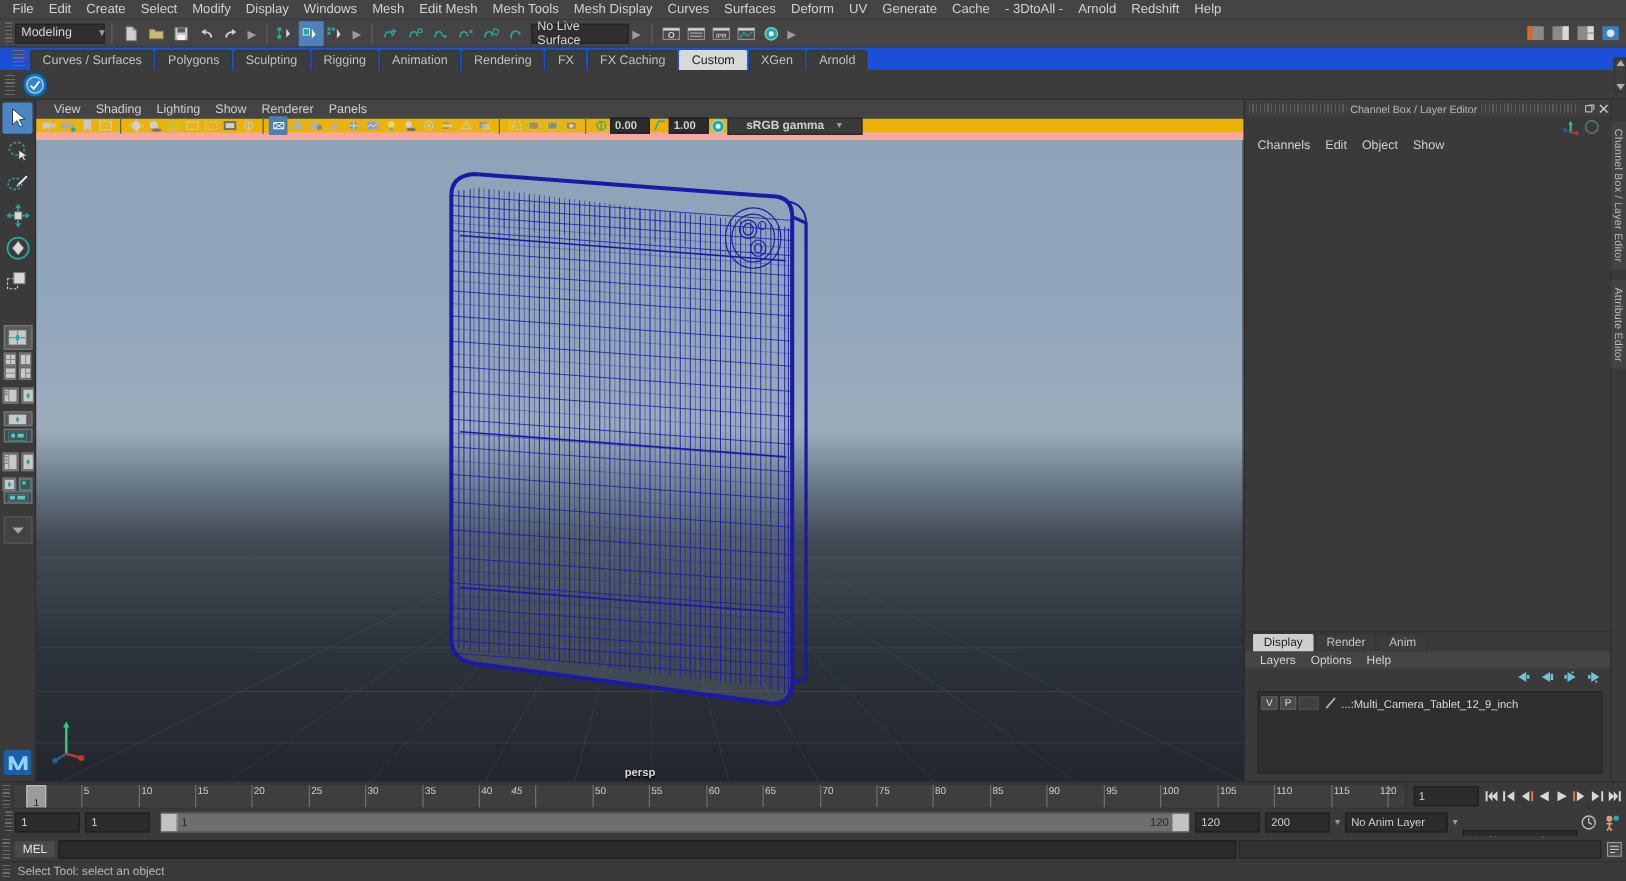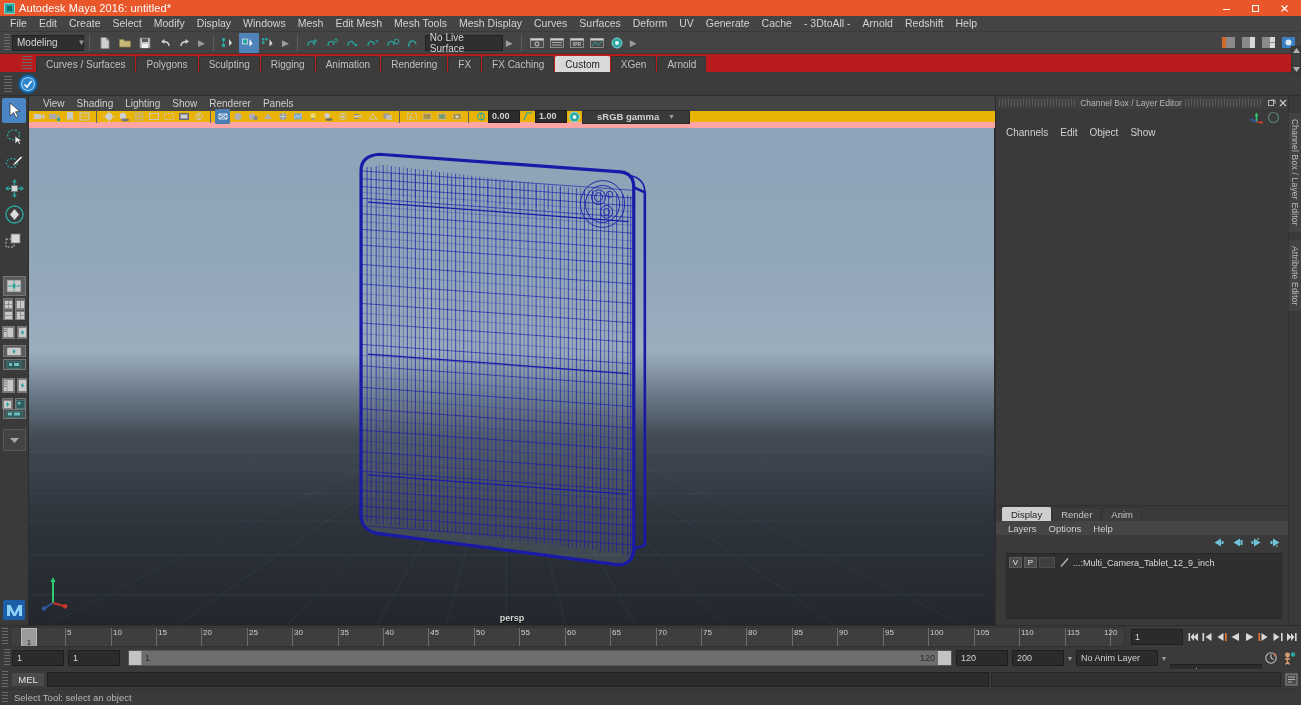--- a/index.html
+++ b/index.html
@@ -67,22 +67,22 @@
   .tbtn {
     width: 20px; height: 20px; display: flex; align-items: center; justify-content: center;
     flex: none; border-radius: 1px;
   }
   .tbtn.active { background: #4f82b8; }
   .tbtn svg { display: block; }
   .statusbar-right { margin-left: auto; display: flex; align-items: center; padding-right: 3px; }
 
   
   .shelf-tabs {
-    height: 18px; background: #b91c1c; display: flex; align-items: flex-end;
-    flex: none; padding-left: 20px;
+    height: 18px; background: #1d4ed8; display: flex; align-items: flex-end;
+    flex: none; padding-left: 8px;
   }
   .shelf-grip {
     width: 10px; height: 14px; margin: 0 4px 2px 2px; flex:none;
     background: repeating-linear-gradient(to bottom, #6a6a6a 0 1px, transparent 1px 3px);
   }
   .shelf-tab {
     padding: 0 9px; height: 16px; line-height: 16px; font-size: 10px; color: #c0c0c0;
     background: #3c3c3c; border: 1px solid #353535; border-bottom: none;
     border-radius: 2px 2px 0 0; margin-right: 1px; white-space: nowrap;
   }
@@ -293,41 +293,20 @@
     position:absolute; right:0; top:46px; width:10px; height:28px;
     background:#3e3e3e; border:1px solid #333; display:flex; flex-direction:column;
     align-items:center; justify-content:space-between; padding:1px 0;
   }
 </style>
 </head>
 <body>
 
 <div class="app">
 
-  <div class="titlebar">
-    <div class="title-logo"></div>
-    <div class="title-text">Autodesk Maya 2016: untitled*</div>
-    <div class="win-btns">
-      <div class="win-btn">
-        <svg width="11" height="11" viewBox="0 0 11 11">
-            <rect x="2" y="6" width="7" height="1" fill="#fff"></rect>
-          </svg>
-      </div>
-      <div class="win-btn">
-        <svg width="11" height="11" viewBox="0 0 11 11">
-            <rect x="2.5" y="2.5" width="6" height="6" fill="none" stroke="#fff" stroke-width="1"></rect>
-          </svg>
-      </div>
-      <div class="win-btn close">
-        <svg width="11" height="11" viewBox="0 0 11 11">
-            <path d="M2.5 2.5 L8.5 8.5 M8.5 2.5 L2.5 8.5" stroke="#fff" stroke-width="1.1"></path>
-          </svg>
-      </div>
-    </div>
-  </div>
 
   <div class="menubar">
     <div class="menu-item">File</div>
     <div class="menu-item">Edit</div>
     <div class="menu-item">Create</div>
     <div class="menu-item">Select</div>
     <div class="menu-item">Modify</div>
     <div class="menu-item">Display</div>
     <div class="menu-item">Windows</div>
     <div class="menu-item">Mesh</div>
@@ -1245,21 +1224,21 @@
         <div class="tl-lbl" style="left:192px;">20</div>
       <div class="tl-tick" style="left:236px;"></div>
         <div class="tl-lbl" style="left:238px;">25</div>
       <div class="tl-tick" style="left:281px;"></div>
         <div class="tl-lbl" style="left:283px;">30</div>
       <div class="tl-tick" style="left:327px;"></div>
         <div class="tl-lbl" style="left:329px;">35</div>
       <div class="tl-tick" style="left:372px;"></div>
         <div class="tl-lbl" style="left:374px;">40</div>
       <div class="tl-tick" style="left:417px;"></div>
-        <div class="tl-lbl" style="left:419px;font-style:italic;">45</div>
+        <div class="tl-lbl" style="left:398px;font-style:italic;">45</div>
       <div class="tl-tick" style="left:463px;"></div>
         <div class="tl-lbl" style="left:465px;">50</div>
       <div class="tl-tick" style="left:508px;"></div>
         <div class="tl-lbl" style="left:510px;">55</div>
       <div class="tl-tick" style="left:554px;"></div>
         <div class="tl-lbl" style="left:556px;">60</div>
       <div class="tl-tick" style="left:599px;"></div>
         <div class="tl-lbl" style="left:601px;">65</div>
       <div class="tl-tick" style="left:645px;"></div>
         <div class="tl-lbl" style="left:647px;">70</div>

